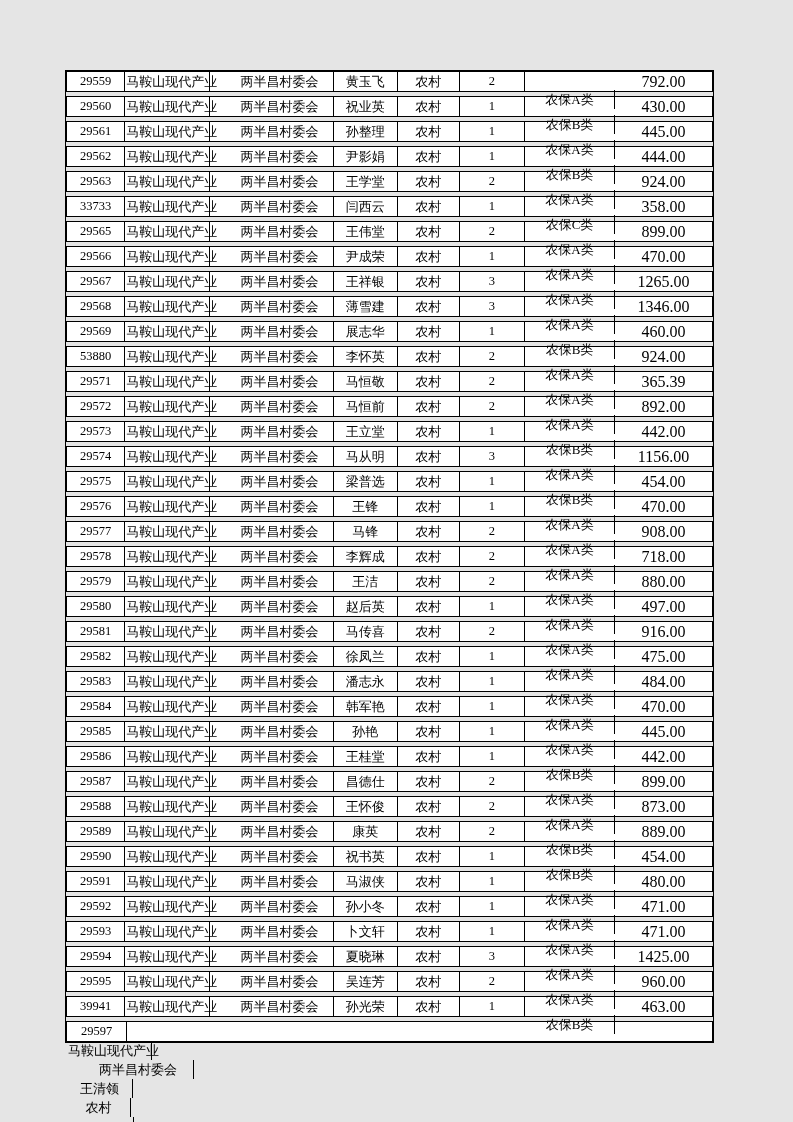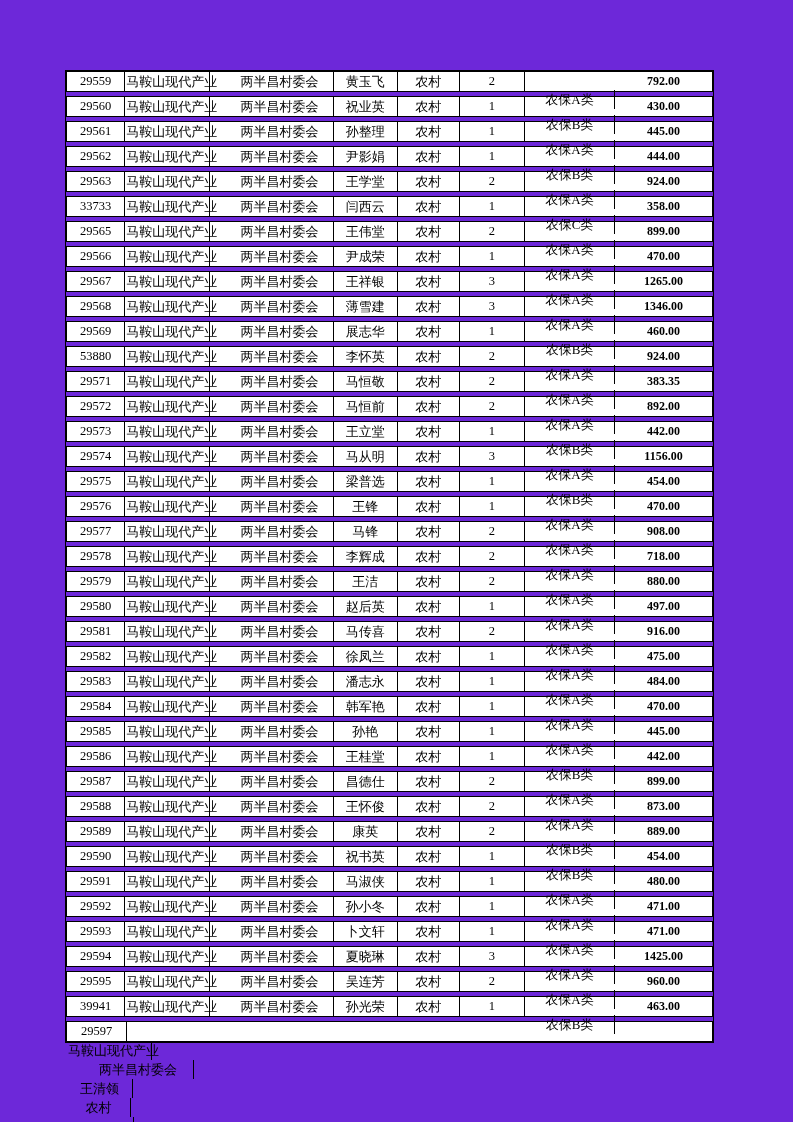--- a/index.html
+++ b/index.html
@@ -8,21 +8,21 @@
     width: 793px;
     height: 1122px;
     background: #ffffff;
     font-family: "Liberation Serif", "DejaVu Serif", serif;
     color: #000000;
   }
   .page {
     position: relative;
     width: 793px;
     height: 1122px;
-    background: #6d28d9;
+    background: #e5e5e5;
     overflow: hidden;
   }
   .table-wrap {
     position: absolute;
     left: 65px;
     top: 70px;
     width: 647px;
     border: 1px solid #000000;
   }
   .row {
@@ -51,21 +51,21 @@
   .cell:last-child {
     border-right: none;
   }
   .col-id       { width: 60px;  font-size: 12.5px; }
   .col-company  { width: 85px;  text-align: center; padding-left: 1px; position: relative; z-index: 2; }
   .col-village  { width: 111px; margin-left: 16px; }
   .col-name     { width: 66px;  }
   .col-type     { width: 64px;  }
   .col-count    { width: 67px;  font-size: 12.5px; }
   .col-category { width: 93px; margin-top: 18px;  }
-  .col-amount   { width: 100px; font-size: 12px; font-weight: bold; }
+  .col-amount   { width: 100px; font-size: 16px; }
 </style>
 </head>
 <body>
 
 <div class="page">
   <div class="table-wrap">
       <div class="row">
         <div class="cell col-id">29559</div>
         <div class="cell col-company">马鞍山现代产业</div>
         <div class="cell col-village">两半昌村委会</div>
@@ -186,21 +186,21 @@
         <div class="cell col-amount">924.00</div>
       </div>
       <div class="row">
         <div class="cell col-id">29571</div>
         <div class="cell col-company">马鞍山现代产业</div>
         <div class="cell col-village">两半昌村委会</div>
         <div class="cell col-name">马恒敬</div>
         <div class="cell col-type">农村</div>
         <div class="cell col-count">2</div>
         <div class="cell col-category">农保A类</div>
-        <div class="cell col-amount">383.35</div>
+        <div class="cell col-amount">365.39</div>
       </div>
       <div class="row">
         <div class="cell col-id">29572</div>
         <div class="cell col-company">马鞍山现代产业</div>
         <div class="cell col-village">两半昌村委会</div>
         <div class="cell col-name">马恒前</div>
         <div class="cell col-type">农村</div>
         <div class="cell col-count">2</div>
         <div class="cell col-category">农保A类</div>
         <div class="cell col-amount">892.00</div>

